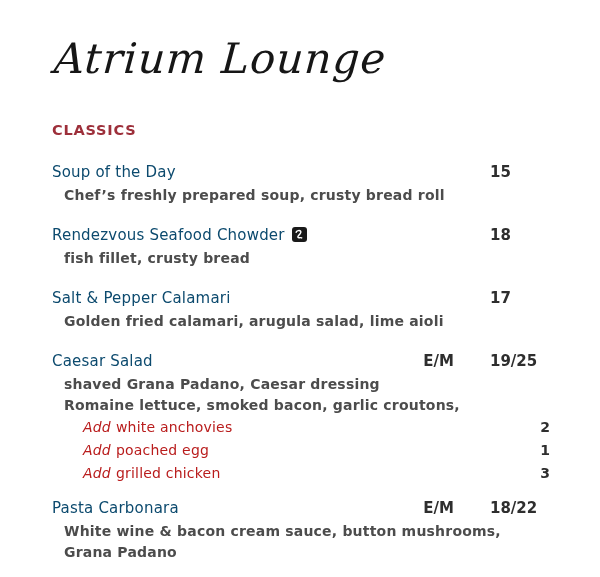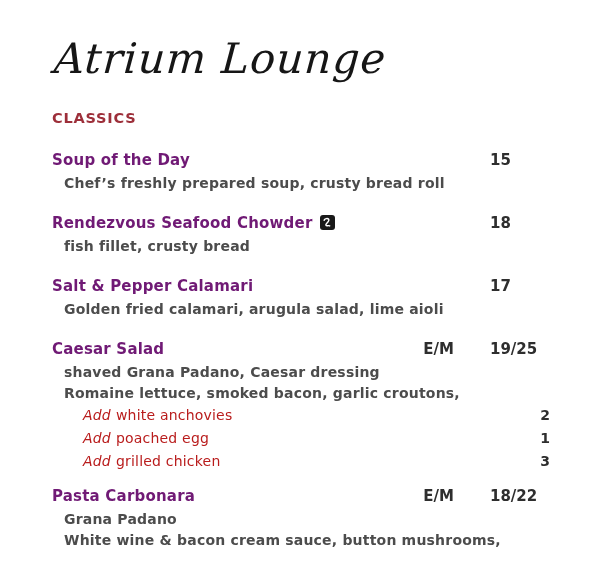--- a/index.html
+++ b/index.html
@@ -18,36 +18,36 @@
     font-style: italic;
     font-weight: 400;
     font-size: 42px;
     line-height: 62px;
     color: #161616;
     letter-spacing: 1px;
     transform: skewX(-4deg);
     transform-origin: left bottom;
   }
   .section-heading {
-    margin-top: 20px;
+    margin-top: 32px;
     font-size: 14.5px;
     font-weight: bold;
     letter-spacing: 0.8px;
     color: #9d2f3a;
     line-height: 17px;
   }
   .item { margin-top: 20px; }
   .item.first { margin-top: 24px; }
   .item.last { margin-top: 14px; }
   .item-header { display: flex; align-items: baseline; line-height: 19px; }
   .item-name {
     flex: 1;
     font-size: 15px;
-    font-weight: bold;
-    color: #701a75;
+    font-weight: normal;
+    color: #0c4a6e;
     letter-spacing: 0.2px;
     white-space: nowrap;
   }
   .size-label {
     font-size: 15px;
     font-weight: bold;
     color: #2e2e2e;
     margin-right: 36px;
   }
   .price {
@@ -144,18 +144,18 @@
     </div>
   </div>
 
   <div class="item last">
     <div class="item-header">
       <span class="item-name">Pasta Carbonara</span>
       <span class="size-label">E/M</span>
       <span class="price">18/22</span>
     </div>
     <div class="desc">
+      <div class="desc-line">White wine &amp; bacon cream sauce, button mushrooms,</div>
       <div class="desc-line">Grana Padano</div>
-      <div class="desc-line">White wine &amp; bacon cream sauce, button mushrooms,</div>
     </div>
   </div>
 
 </div>
 
 </body></html>

